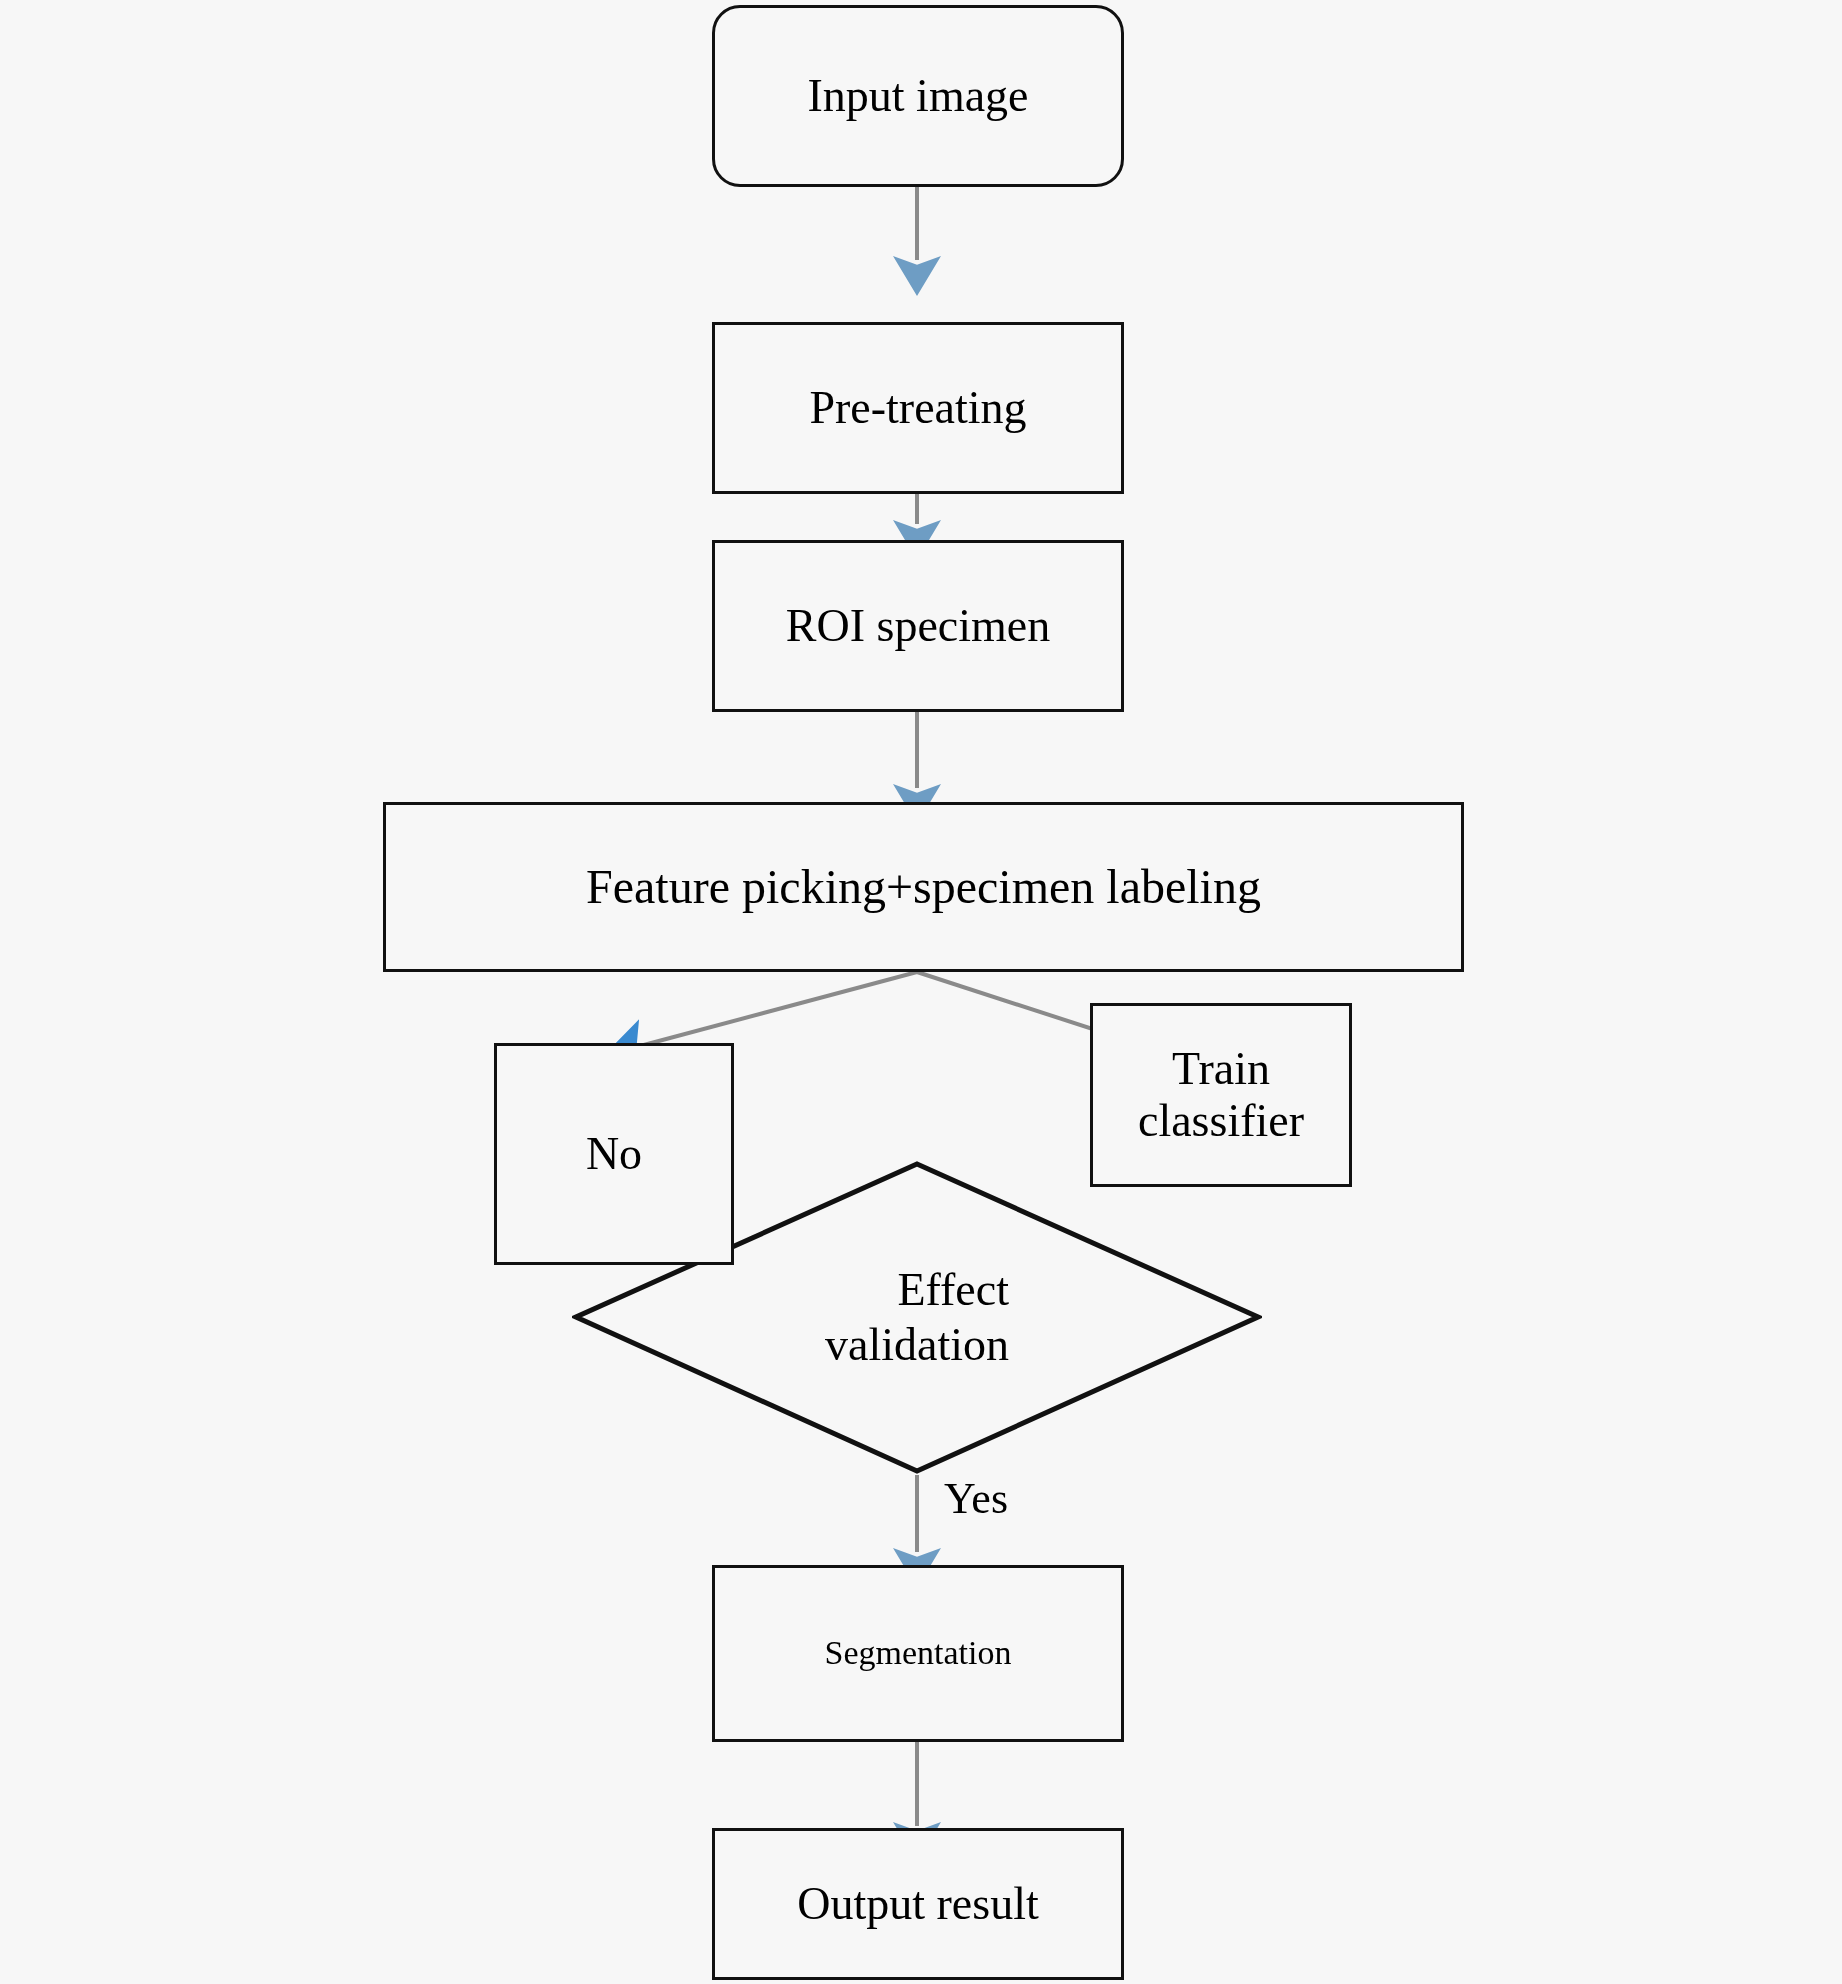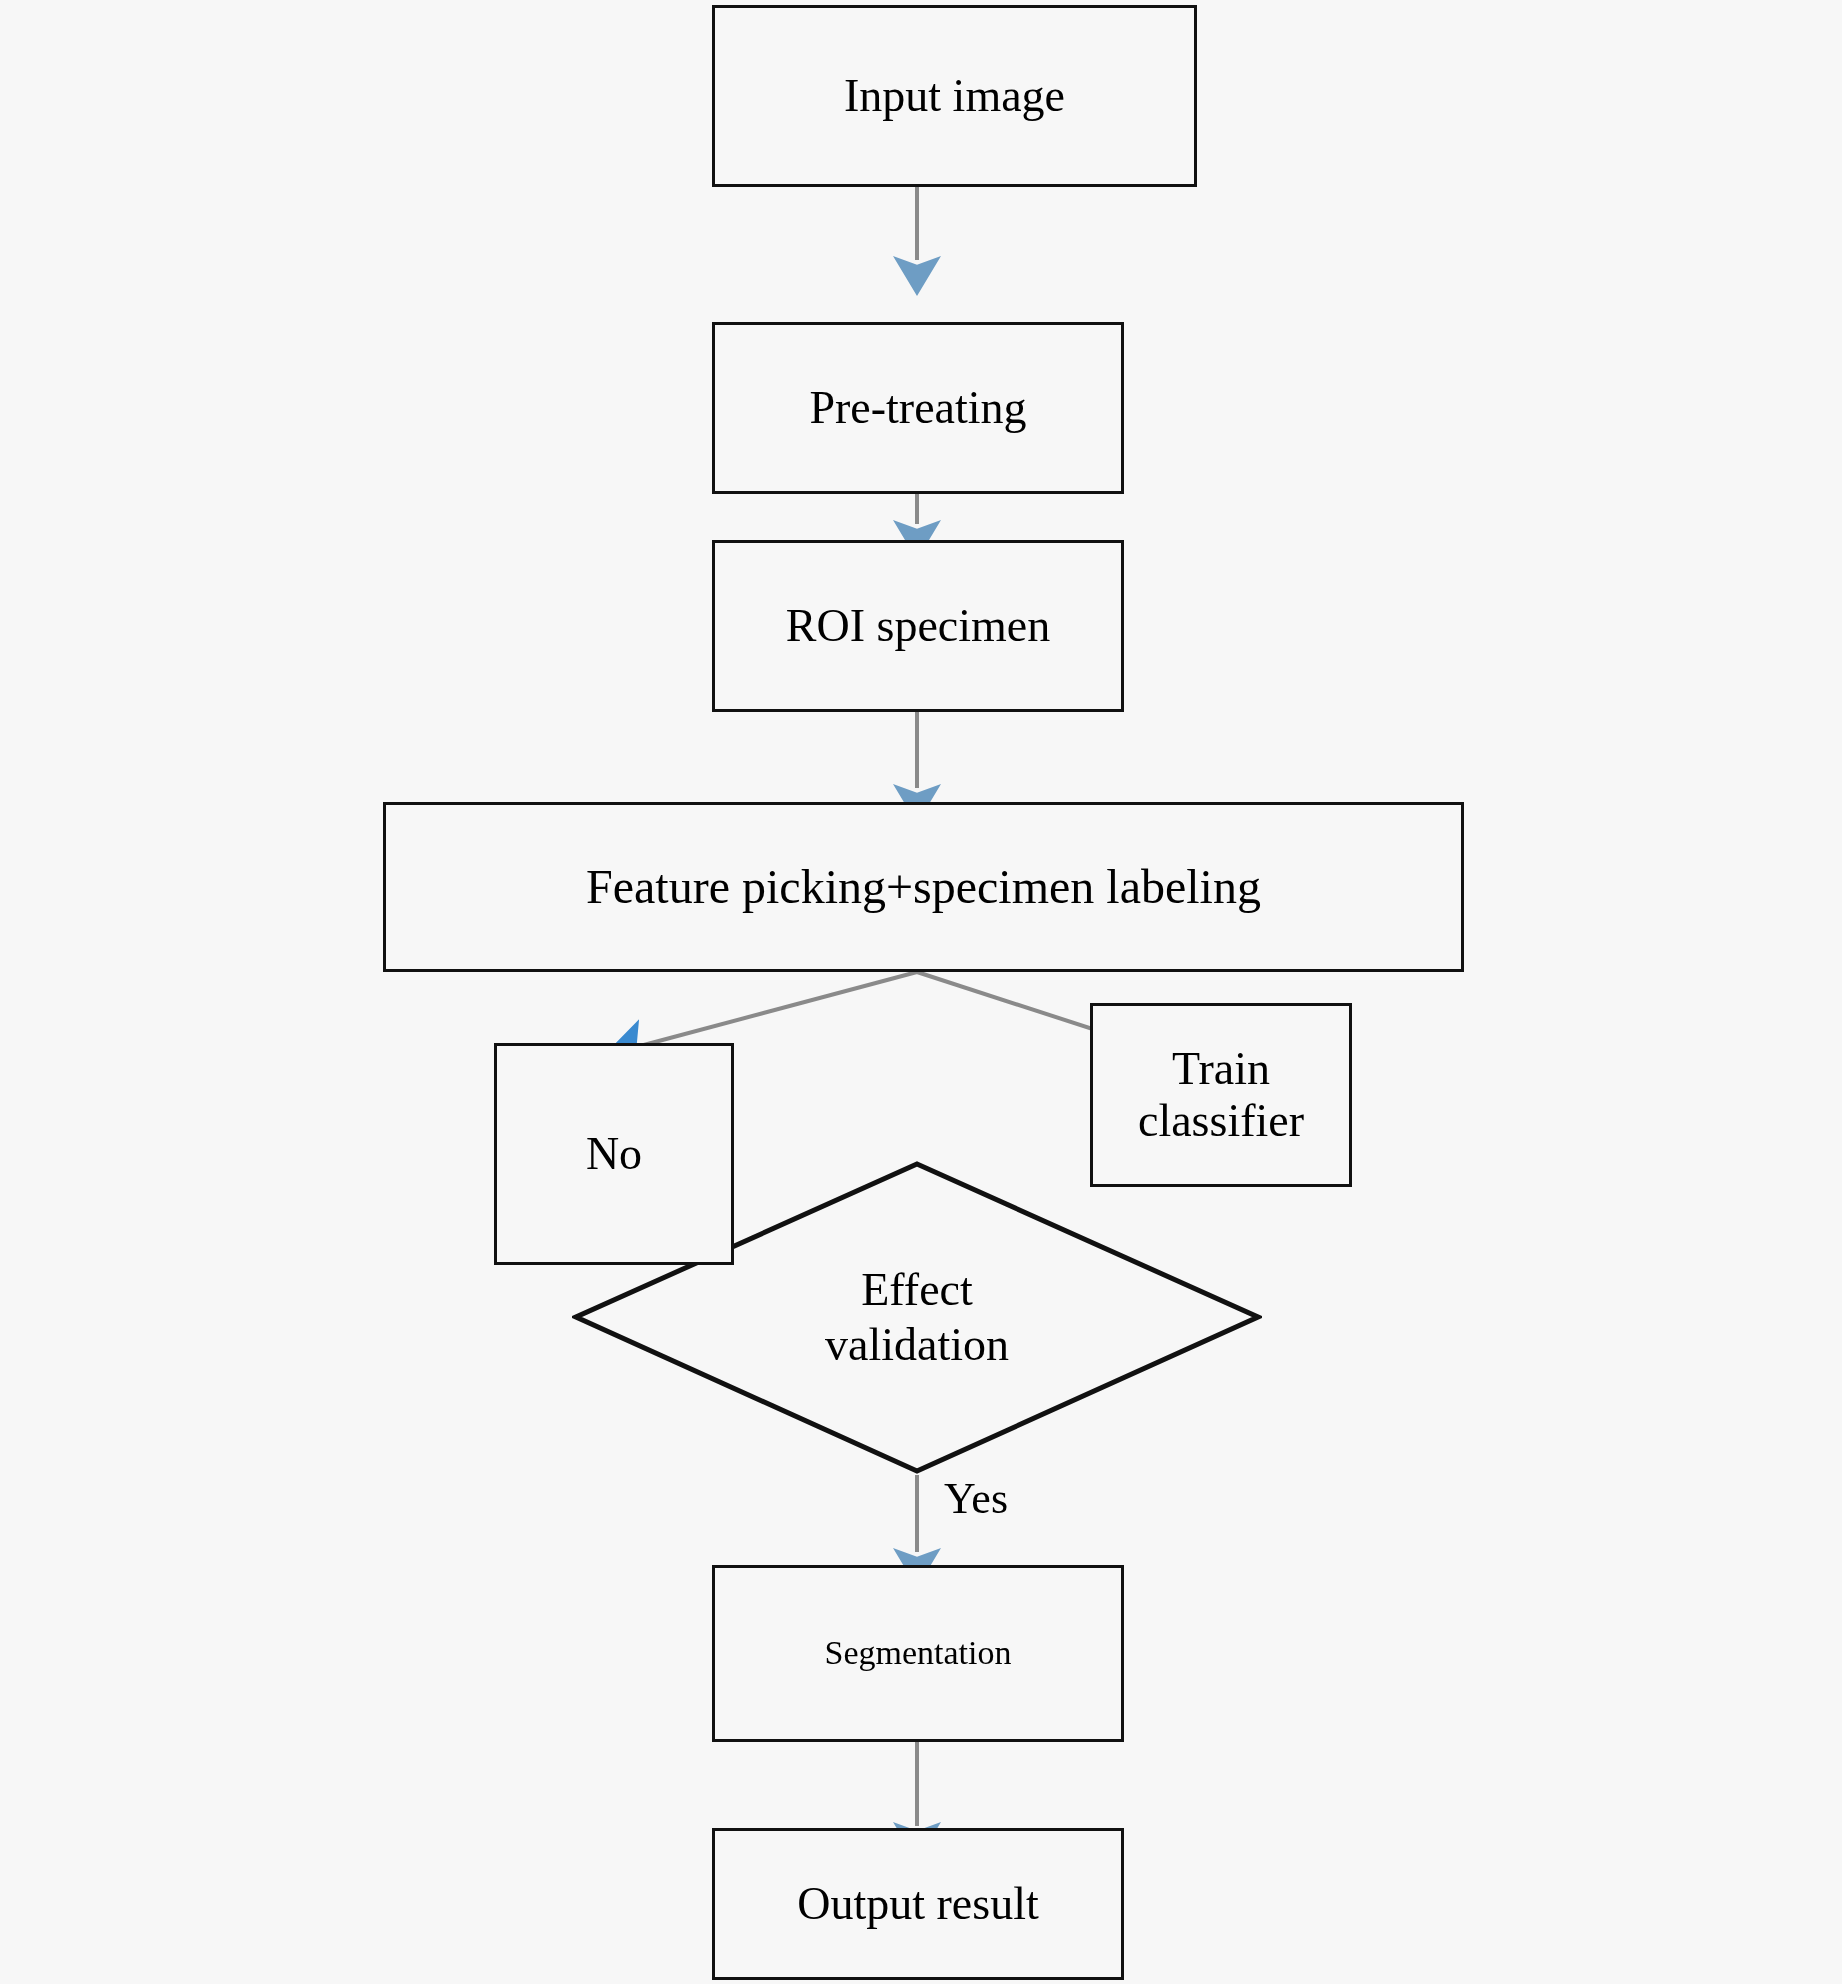--- a/index.html
+++ b/index.html
@@ -111,21 +111,21 @@
 
     <g>
       <line x1="917" y1="1475" x2="917" y2="1552" stroke="#8a8a8a" stroke-width="4" marker-end="url(#ah)"></line>
     </g>
 
     <g>
       <line x1="917" y1="1742" x2="917" y2="1826" stroke="#8a8a8a" stroke-width="4" marker-end="url(#ah)"></line>
     </g>
   </svg>
 
-  <div class="node" style="left:712px; top:5px; width:485px; height:182px; font-size:46px;">
+  <div class="node" style="left:712px; top:5px; width:412px; height:182px; font-size:46px;border-radius:28px;">
     <span class="label">Input image</span>
   </div>
 
   <div class="node" style="left:712px; top:275px; width:412px; height:172px; font-size:46px;margin-top:47px;">
     <span class="label">Pre-treating</span>
   </div>
 
   <div class="node" style="left:712px; top:540px; width:412px; height:172px; font-size:46px;">
     <span class="label">ROI specimen</span>
   </div>
@@ -140,21 +140,21 @@
 
   <div class="node" style="left:1090px; top:1003px; width:262px; height:184px; font-size:46px; z-index:5;">
     <span class="label">Train
 classifier</span>
   </div>
 
   <div class="diamond-wrap" style="left:572px; top:1160px; width:690px; height:315px;">
     <svg width="690" height="315" viewBox="0 0 690 315" xmlns="http://www.w3.org/2000/svg">
       <polygon points="345,4 686,157 345,311 4,157" fill="#f7f7f7" stroke="#111111" stroke-width="5"></polygon>
     </svg>
-    <div class="diamond-text" style="font-size:46px;">Effect
+    <div class="diamond-text" style="font-size:46px;text-align:right;">Effect
 validation</div>
   </div>
 
   <div class="edge-label" style="left:944px; top:1473px; font-size:44px;">Yes</div>
 
   <div class="node" style="left:712px; top:1565px; width:412px; height:177px; font-size:34px;">
     <span class="label">Segmentation</span>
   </div>
 
   <div class="node" style="left:712px; top:1828px; width:412px; height:152px; font-size:46px;">

